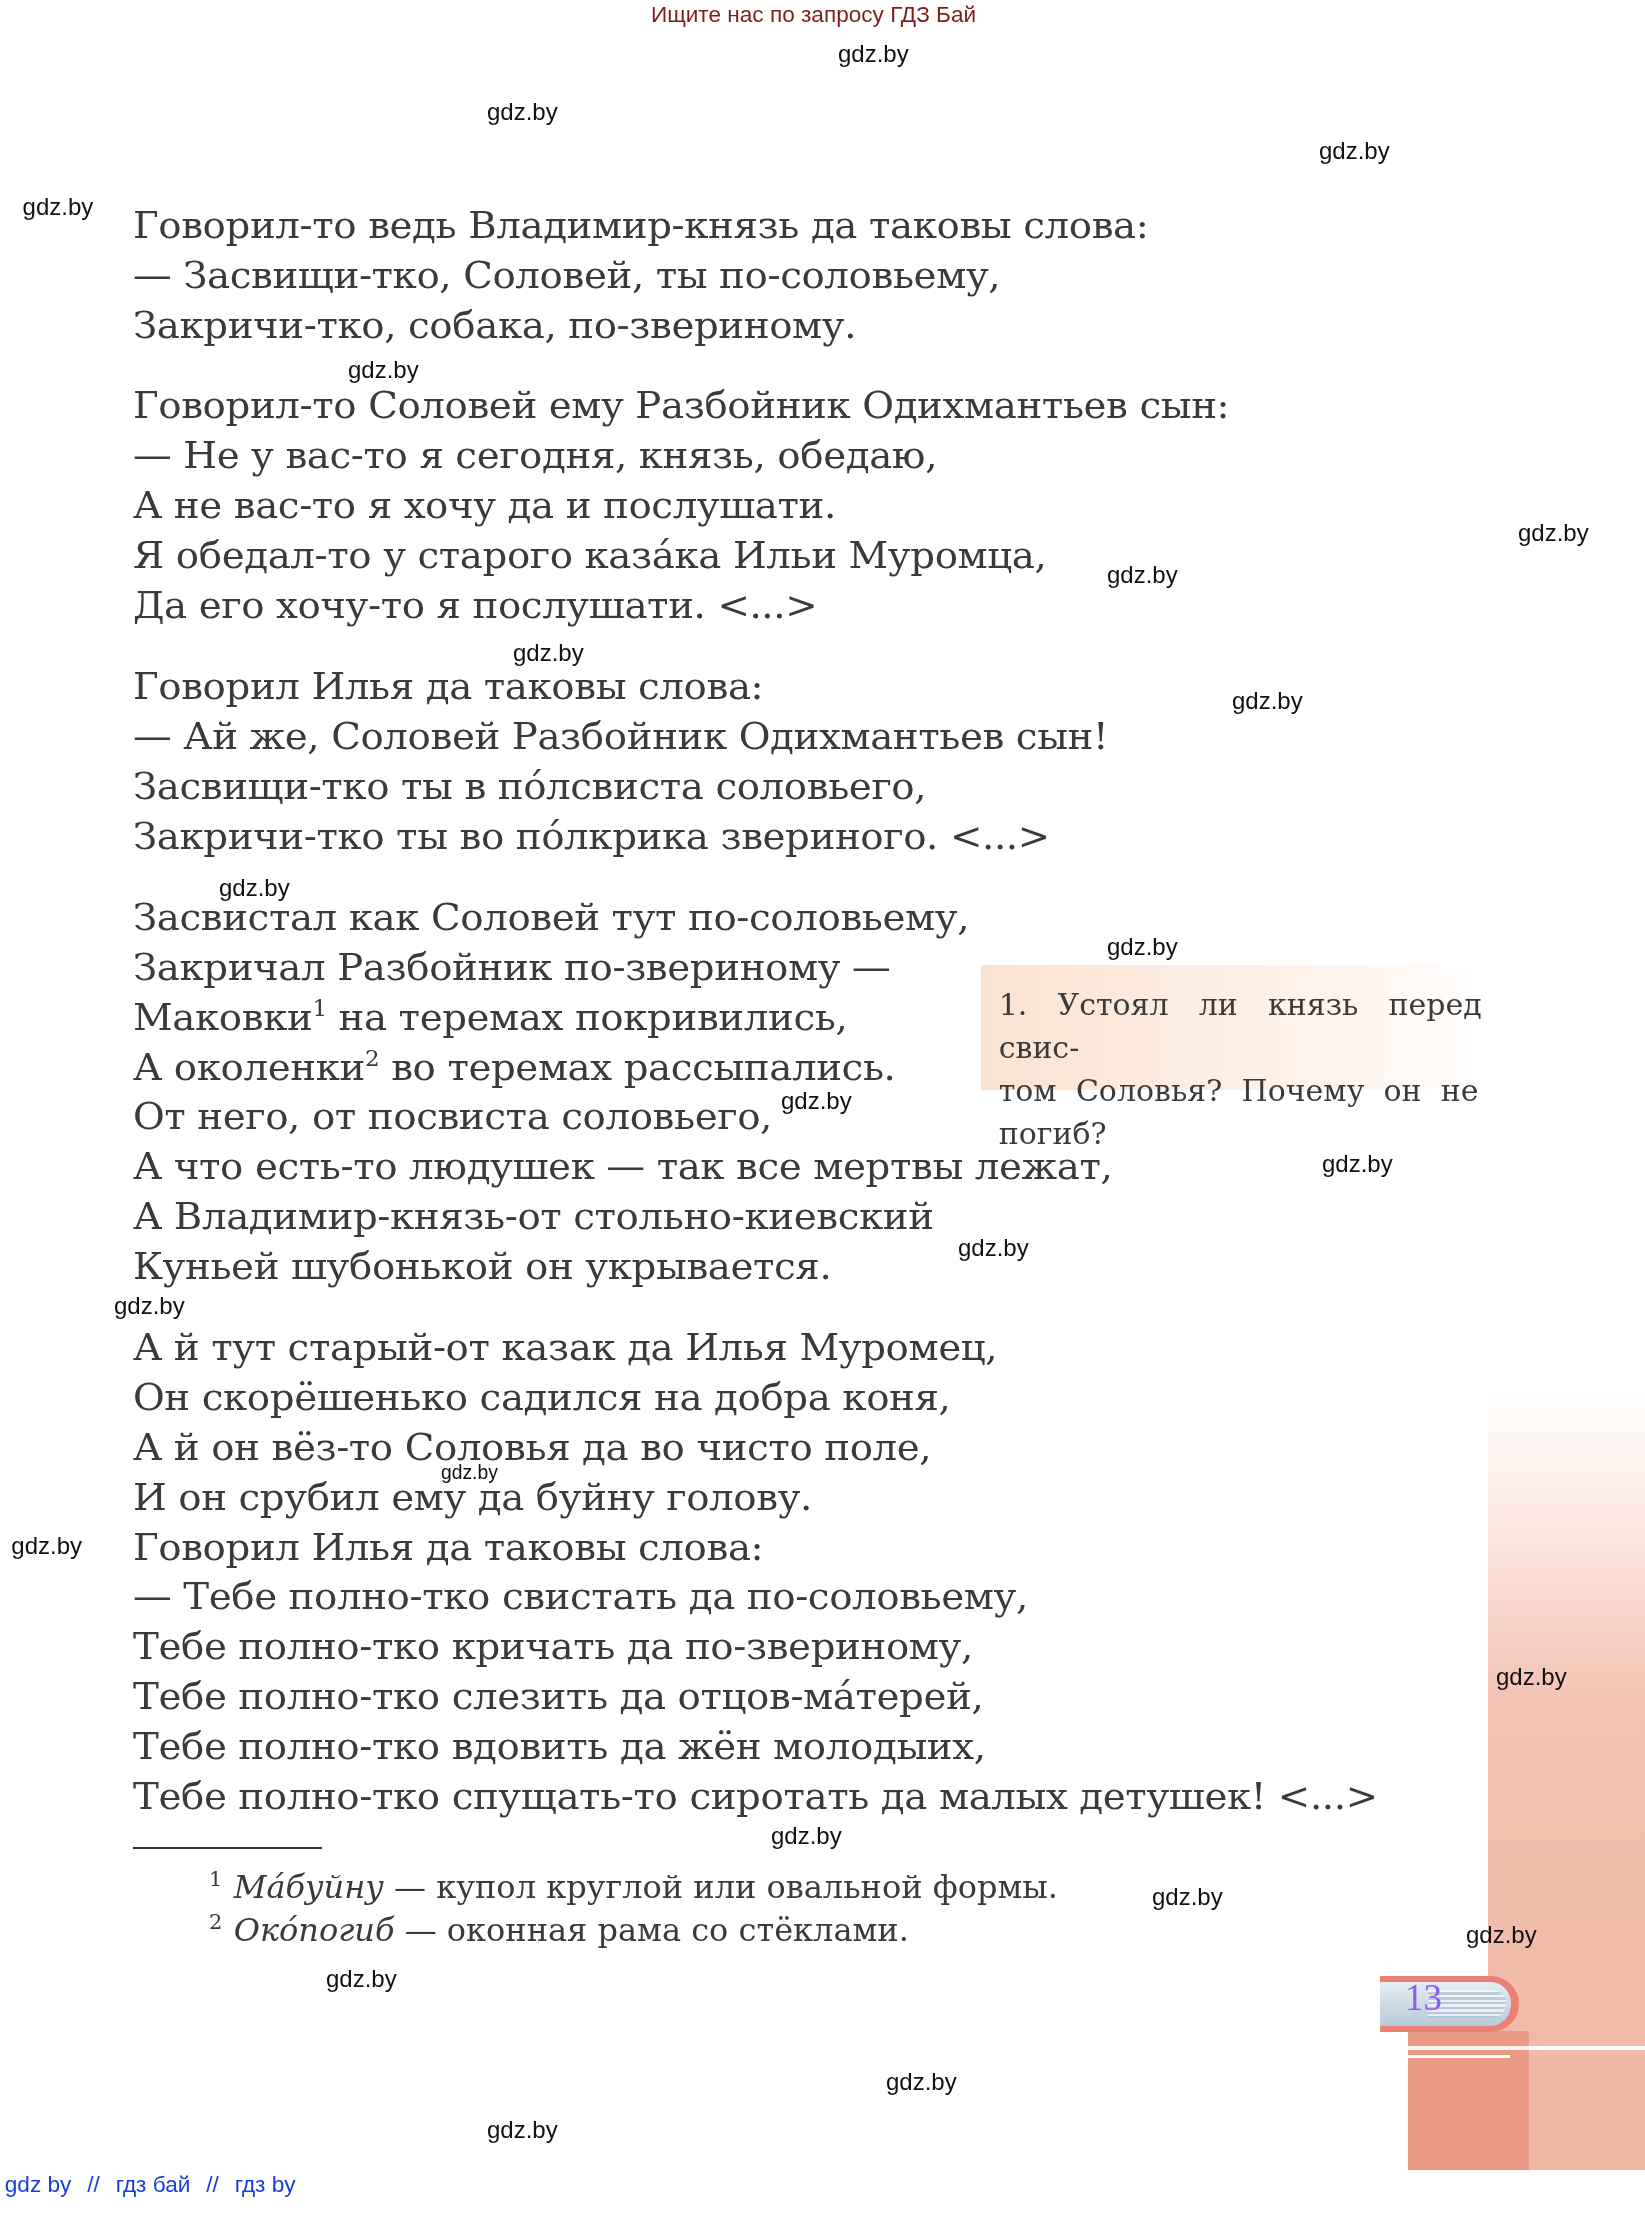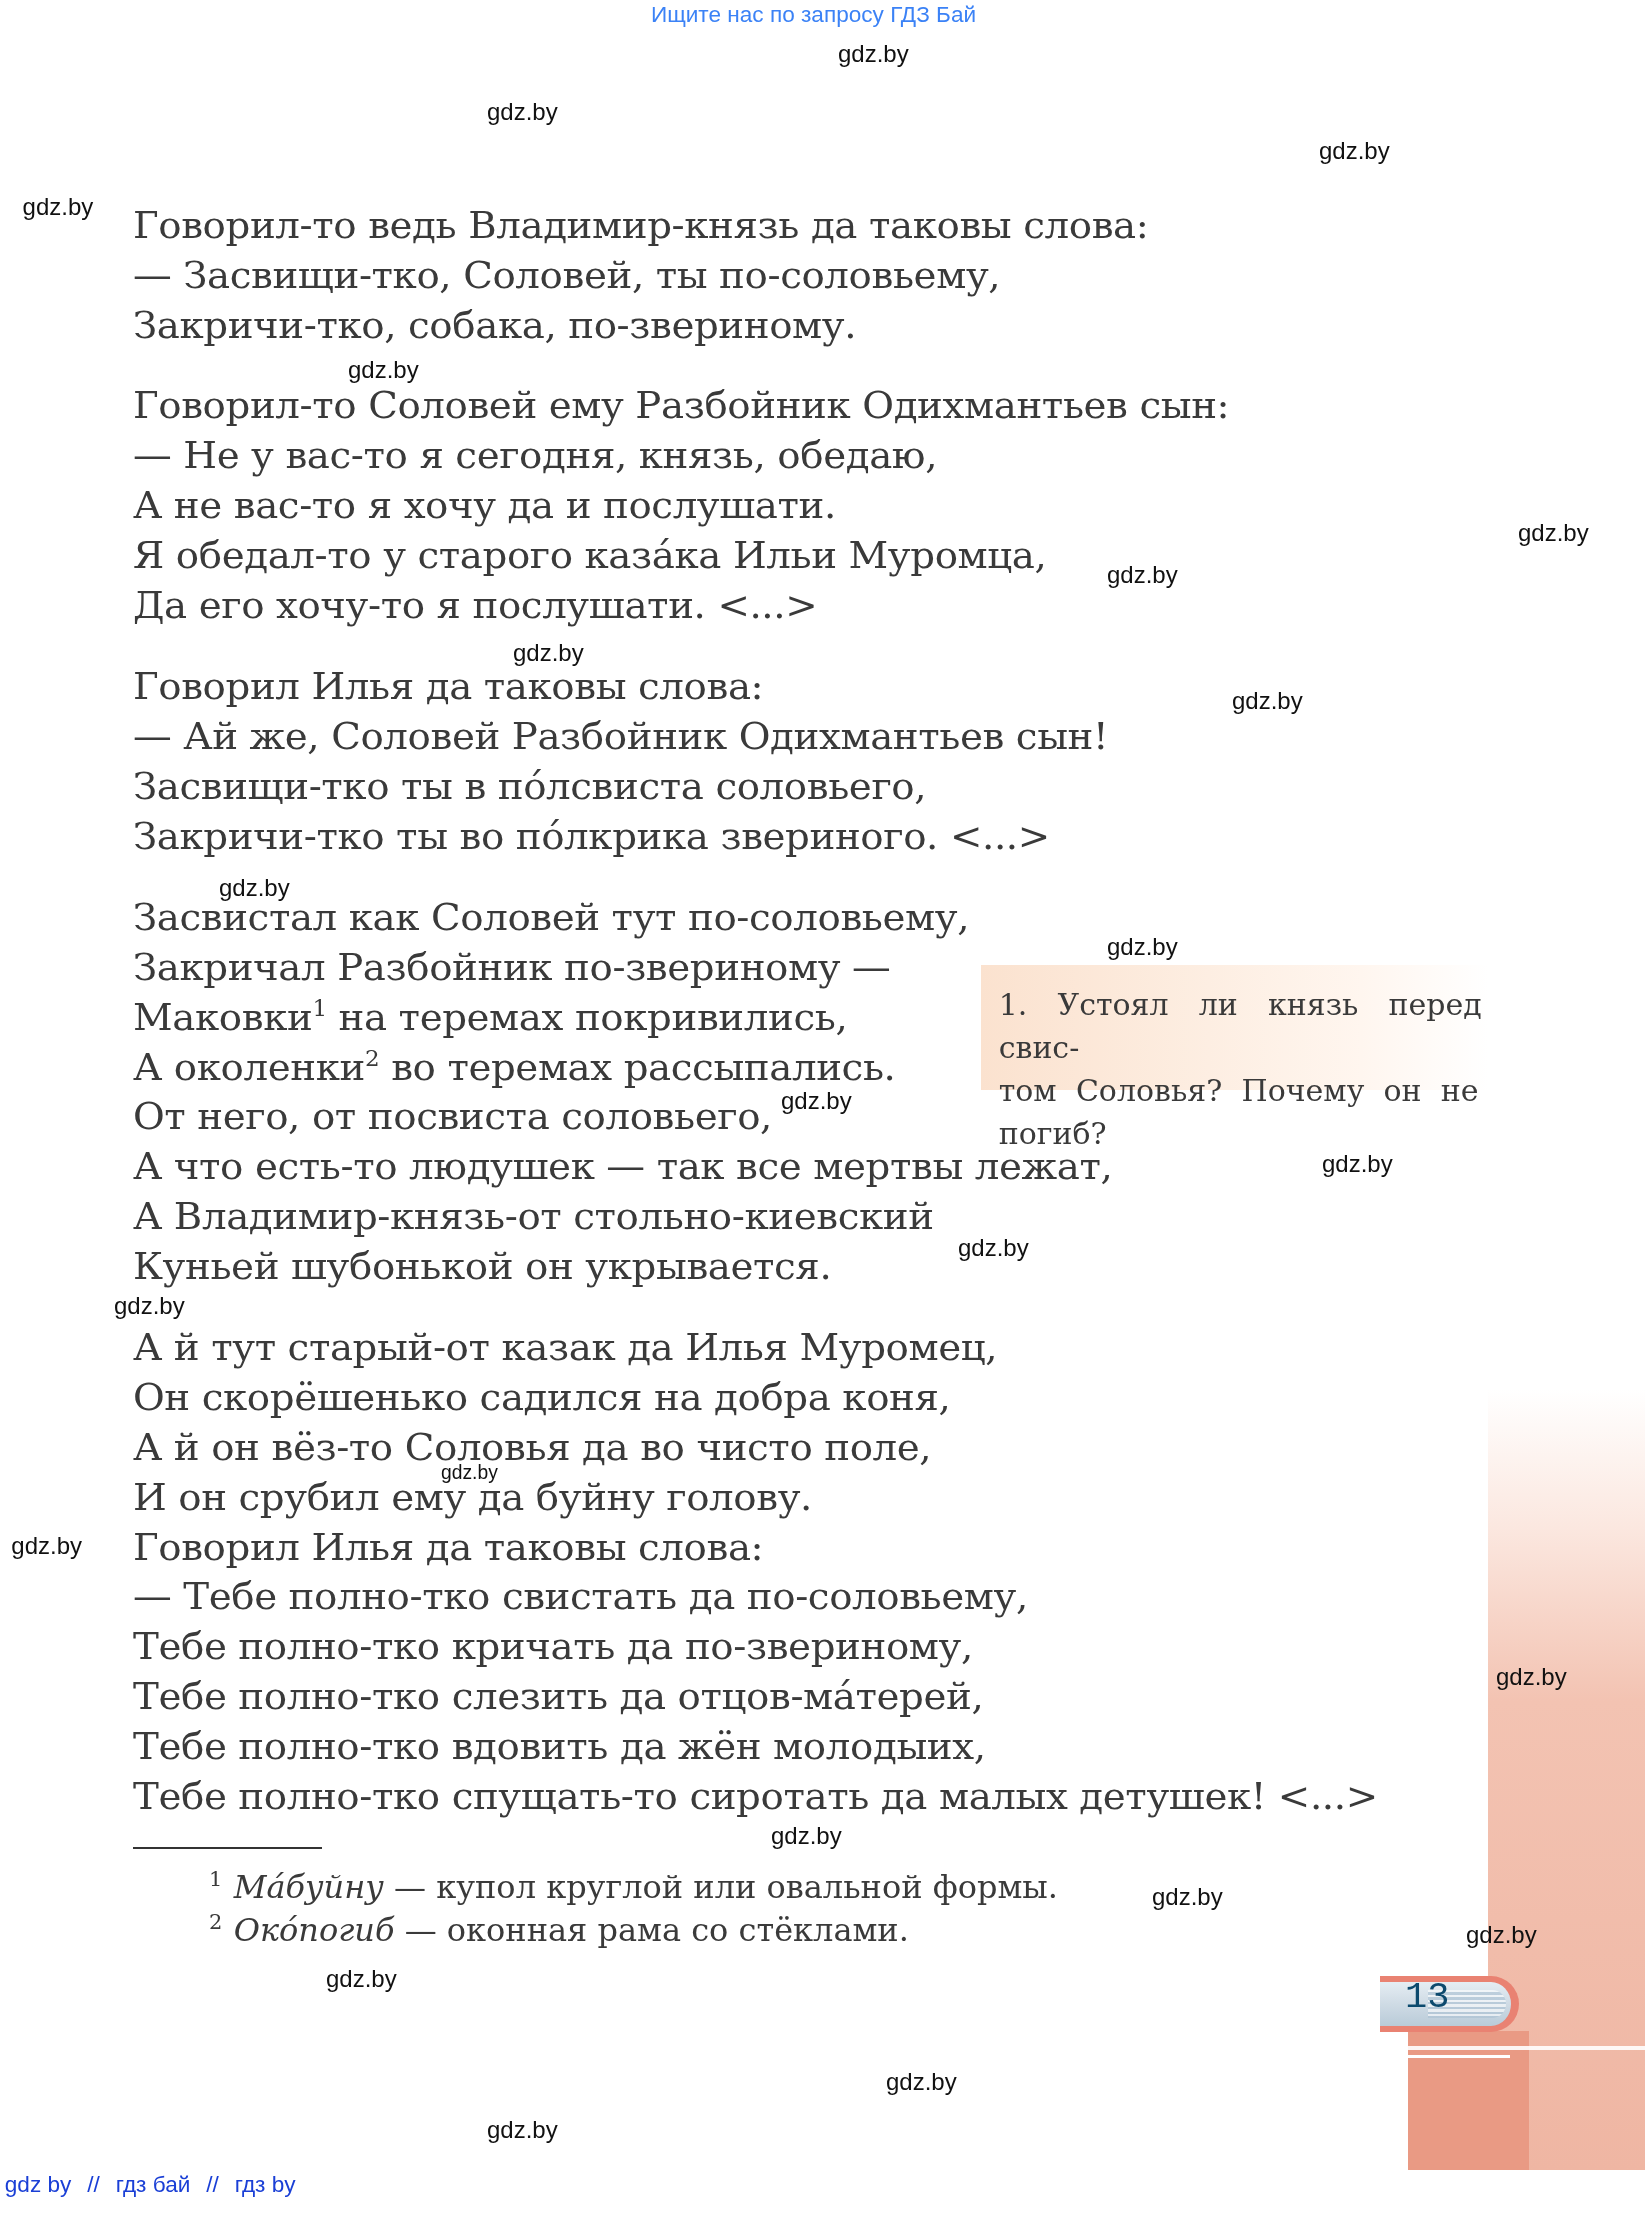--- a/index.html
+++ b/index.html
@@ -3,21 +3,21 @@
 <meta charset="utf-8">
 <style>
   html, body { margin:0; padding:0; }
   body {
     width:1645px; height:2216px; position:relative; overflow:hidden;
     background:#ffffff;
     font-family:"DejaVu Serif", serif;
   }
   .banner {
     position:absolute; top:1.6px; left:0; width:1627px; text-align:center;
-    font-family:"Liberation Sans", sans-serif; font-size:22.6px; color:#3b82f6;
+    font-family:"Liberation Sans", sans-serif; font-size:22.6px; color:#7f1d1d;
   }
   .wm {
     position:absolute; font-family:"Liberation Sans", sans-serif;
     font-size:24px; color:#111; white-space:nowrap;
   }
   .wm.small { font-size:19.3px; }
   .poem {
     position:absolute; left:133px; top:0; width:1369px;
   }
   .line {
@@ -50,21 +50,21 @@
     border-right:8px solid #e98272; border-radius:0 29px 29px 0;
     box-sizing:border-box;
   }
   .bookmark .lines {
     position:absolute; left:48px; right:4.8px; top:8px; bottom:8px;
     background:repeating-linear-gradient(180deg, #ffffff 0 2.4px, #a9c0d2 2.4px 4.8px);
     opacity:0.6; border-radius:0 16px 16px 0;
   }
   .pagenum {
     position:absolute; left:1405px; top:1976px;
-    font-family:Liberation Mono, monospace; font-size:37px; color:#0c4a6e;
+    font-family:Liberation Serif, serif; font-size:37px; color:#8b5cf6;
   }
   .hline1 { position:absolute; left:1408px; top:2046px; width:238px; height:4px; background:#ffffff; opacity:0.9; }
   .hline2 { position:absolute; left:1408px; top:2055px; width:102px; height:3.2px; background:#ffffff; }
   .fn-rule { position:absolute; left:133px; top:1847px; width:189px; height:1.6px; background:#333; }
   .footnote {
     position:absolute; left:209px; white-space:nowrap;
     font-family:"DejaVu Serif", serif; font-size:32px; color:#3a3a3a;
   }
   .footnote .num { font-size:21px; vertical-align:super; margin-right:11.3px; }
   .footnote i { font-style:italic; }

